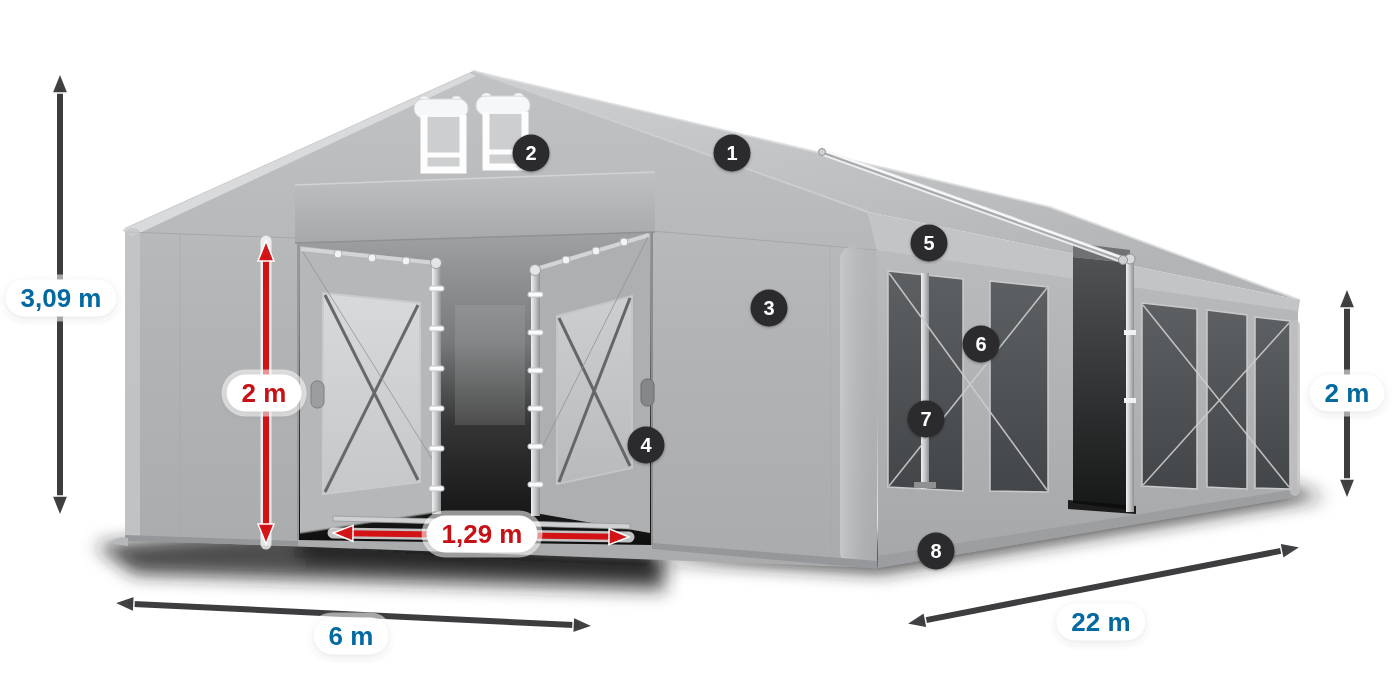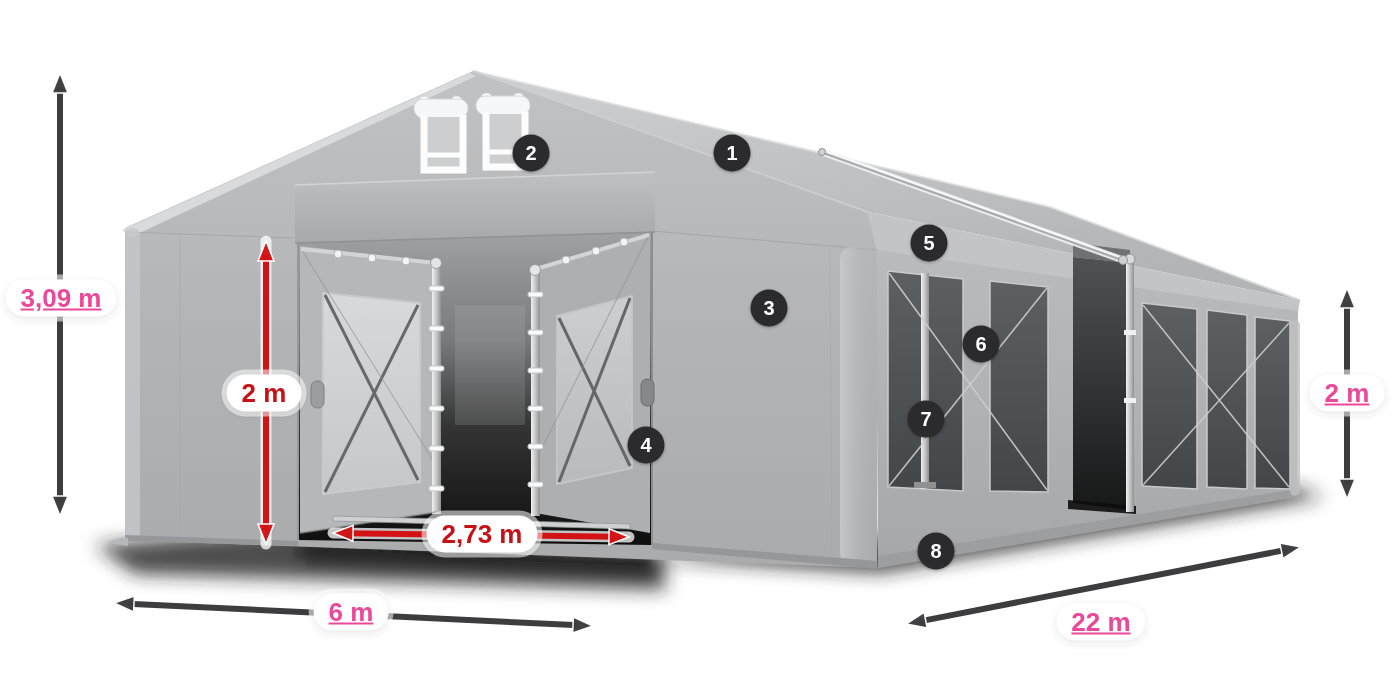--- a/index.html
+++ b/index.html
@@ -8,21 +8,21 @@
     font-family:"Liberation Sans","DejaVu Sans",sans-serif;overflow:hidden;
   }
   #tent-svg,#annot-svg{position:absolute;left:0;top:0;width:1400px;height:700px;}
   .dim-pill{
     position:absolute;transform:translate(-50%,-50%);
     background:#ffffff;border-radius:20px;padding:4px 15px 5px 15px;
     font-weight:700;font-size:26px;line-height:28px;white-space:nowrap;
     box-shadow:0 0 0 5px rgba(255,255,255,.55),0 2px 7px rgba(60,60,60,.28);
     z-index:5;
   }
-  .dim-pill.dark{color:#ec4899;text-decoration:underline;}
+  .dim-pill.dark{color:#0369a1;}
   .dim-pill.red{color:#c71116;}
   .part-badge{
     position:absolute;transform:translate(-50%,-50%);
     width:37px;height:37px;border-radius:50%;
     background:#2b2b2d;color:#ffffff;font-weight:700;font-size:20px;
     display:flex;align-items:center;justify-content:center;
     box-shadow:0 1px 3px rgba(0,0,0,.35);cursor:pointer;z-index:6;
   }
 </style>
 </head>
@@ -269,22 +269,22 @@
       <g>
         <line x1="1347" y1="288" x2="1347" y2="499" stroke="#ffffff" stroke-width="11" stroke-linecap="round" opacity="0.75"></line>
         <line x1="1347" y1="302" x2="1347" y2="485" stroke="#3d3d3f" stroke-width="6"></line>
         <polygon points="1347,288 1339,308 1355,308" fill="#3d3d3f" stroke="#ffffff" stroke-width="1.5" opacity="0.98"></polygon>
         <polygon points="1347,499 1355,479 1339,479" fill="#3d3d3f" stroke="#ffffff" stroke-width="1.5" opacity="0.98"></polygon>
       </g>
     </svg>
 
 <div class="dim-pill dark" style="left: 61px; top: 298px;">3,09 m</div>
     <div class="dim-pill red" style="left: 264px; top: 393px;">2 m</div>
-    <div class="dim-pill red" style="left: 482px; top: 534px;">2,73 m</div>
-    <div class="dim-pill dark" style="left: 351px; top: 612px;">6 m</div>
+    <div class="dim-pill red" style="left: 482px; top: 534px;">1,29 m</div>
+    <div class="dim-pill dark" style="left: 351px; top: 636px;">6 m</div>
     <div class="dim-pill dark" style="left: 1101px; top: 582px; margin-top: 40px;">22 m</div>
     <div class="dim-pill dark" style="left: 1347px; top: 393px;">2 m</div>
     <div class="part-badge" style="left: 732px; top: 153px; background: rgb(43, 43, 45); color: rgb(255, 255, 255);">1</div>
     <div class="part-badge" style="left: 531px; top: 153px; background: rgb(43, 43, 45); color: rgb(255, 255, 255);">2</div>
     <div class="part-badge" style="left: 769px; top: 308px; background: rgb(43, 43, 45); color: rgb(255, 255, 255);">3</div>
     <div class="part-badge" style="left: 646px; top: 445px; background: rgb(43, 43, 45); color: rgb(255, 255, 255);">4</div>
     <div class="part-badge" style="left: 929px; top: 243px; background: rgb(43, 43, 45); color: rgb(255, 255, 255);">5</div>
     <div class="part-badge" style="left: 981px; top: 344px; background: rgb(43, 43, 45); color: rgb(255, 255, 255);">6</div>
     <div class="part-badge" style="left: 926px; top: 419px; background: rgb(43, 43, 45); color: rgb(255, 255, 255);">7</div>
     <div class="part-badge" style="left: 936px; top: 551px; background: rgb(43, 43, 45); color: rgb(255, 255, 255);">8</div>

